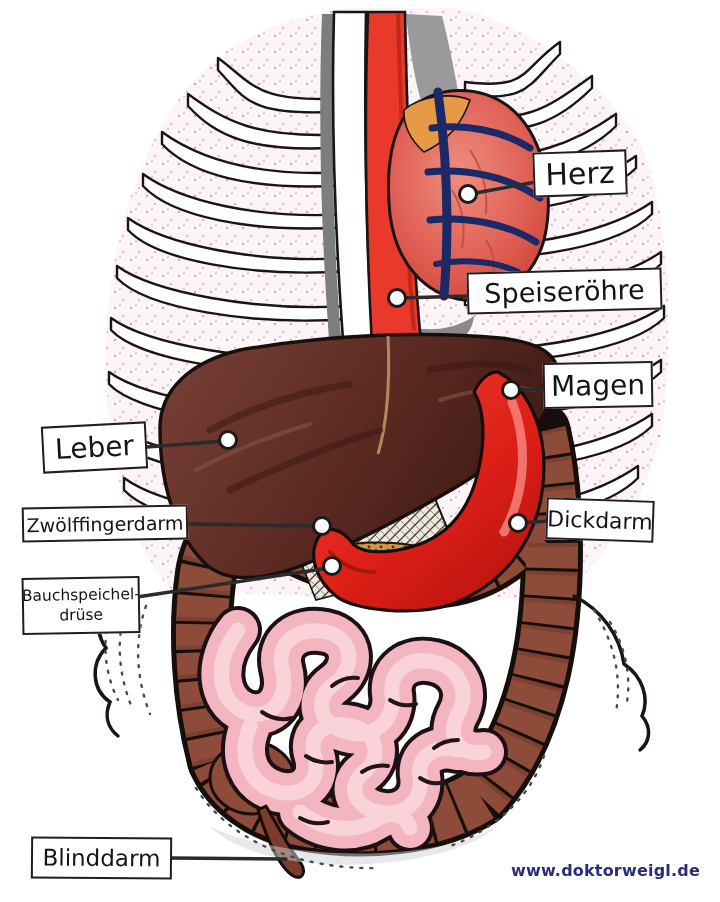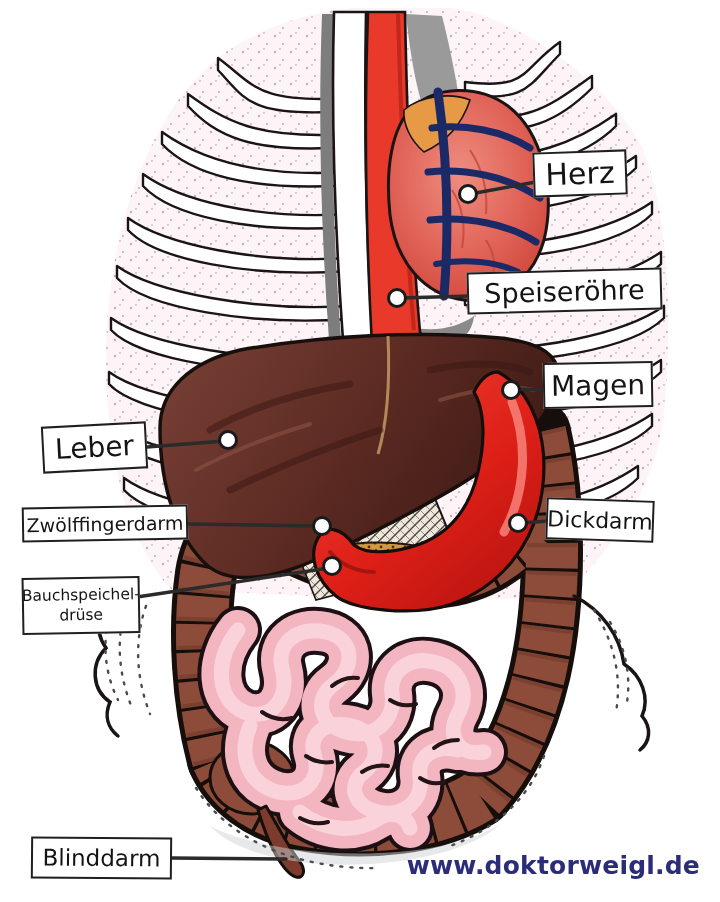--- a/index.html
+++ b/index.html
@@ -12,21 +12,21 @@
          font-family:"DejaVu Sans",sans-serif;font-weight:500;z-index:5;}
   .lbl-herz{left:533px;top:151px;width:94px;height:45px;font-size:30px;transform:rotate(-2deg);}
   .lbl-speiseroehre{left:467px;top:270px;width:195px;height:42px;font-size:27px;transform:rotate(-1.5deg);}
   .lbl-magen{left:543px;top:362px;width:110px;height:46px;font-size:28px;transform:rotate(-1deg);}
   .lbl-leber{left:42px;top:424px;width:105px;height:47px;font-size:28px;transform:rotate(-3deg);}
   .lbl-zwoelffingerdarm{left:22px;top:506px;width:166px;height:35px;font-size:19px;transform:rotate(-1deg);}
   .lbl-dickdarm{left:546px;top:499px;width:108px;height:42px;font-size:22px;transform:rotate(2deg);}
   .lbl-bauchspeicheldruese{left:22px;top:577px;width:118px;height:57px;font-size:15.5px;
          flex-direction:column;line-height:1.25;transform:rotate(-1deg);}
   .lbl-blinddarm{left:31px;top:837px;width:141px;height:42px;font-size:23px;transform:rotate(0.5deg);}
-  .watermark{position:absolute;right:20px;bottom:22px;font-size:25px;font-weight:bold;
+  .watermark{position:absolute;right:20px;bottom:22px;font-size:16px;font-weight:bold;
          color:#2b2d78;z-index:5;letter-spacing:0.2px;}
 </style>
 </head>
 <body>
 
 <div class="stage">
 
 <svg width="720" height="902" viewBox="0 0 720 902">
   <defs>
     <pattern id="stip" width="16" height="16" patternUnits="userSpaceOnUse">

